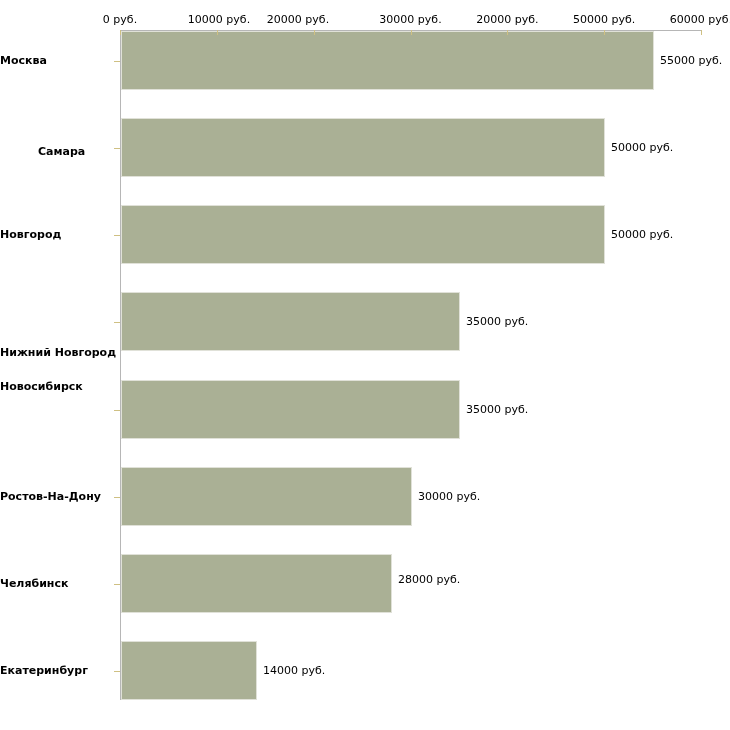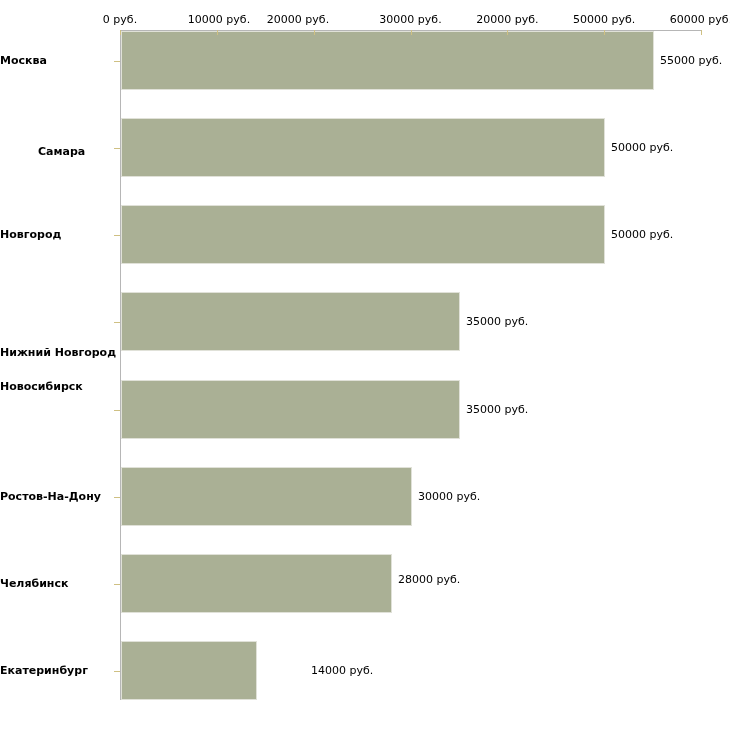--- a/index.html
+++ b/index.html
@@ -132,15 +132,15 @@
       <div class="cat-tick" style="top: 497px; background: rgb(207, 192, 131);"></div>
       <div class="bar" style="top: 467px; width: 291px; background: rgb(170, 176, 149); border-color: rgb(224, 225, 216);"></div>
       <div class="value-label" style="left: 418px; top: 489.5px;">30000 руб.</div>
       <div class="cat-label" style="top: 576.5px;">Челябинск</div>
       <div class="cat-tick" style="top: 584px; background: rgb(207, 192, 131);"></div>
       <div class="bar" style="top: 554px; width: 271px; background: rgb(170, 176, 149); border-color: rgb(224, 225, 216);"></div>
       <div class="value-label" style="left: 398px; top: 573px;">28000 руб.</div>
       <div class="cat-label" style="top: 663.5px;">Екатеринбург</div>
       <div class="cat-tick" style="top: 671px; background: rgb(207, 192, 131);"></div>
       <div class="bar" style="top: 641px; width: 136px; background: rgb(170, 176, 149); border-color: rgb(224, 225, 216);"></div>
-      <div class="value-label" style="left: 263px; top: 663.5px; margin-left: 48px;">14000 руб.</div>
+      <div class="value-label" style="left: 263px; top: 663.5px;">14000 руб.</div>
     </div>
 </div>
 
 </body></html>

